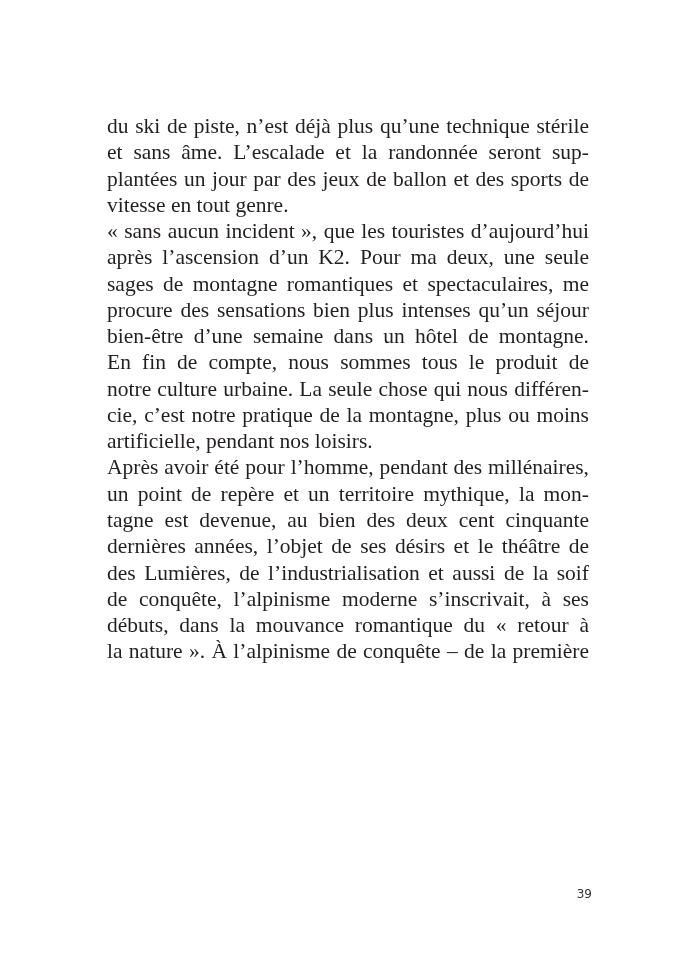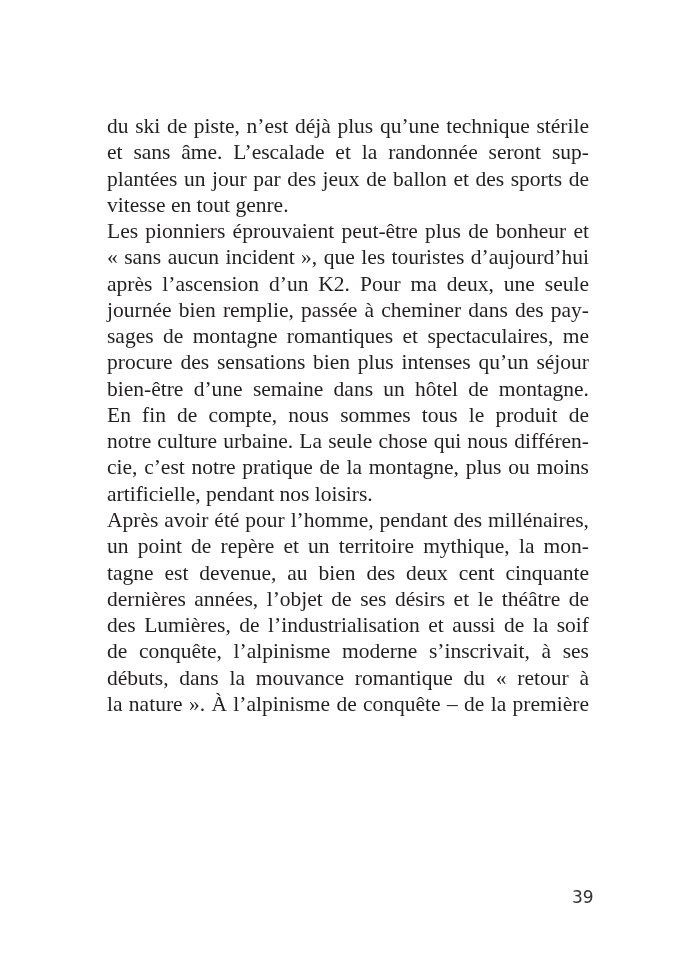--- a/index.html
+++ b/index.html
@@ -40,41 +40,39 @@
     }
     .line.last {
       text-align-last: left;
     }
     .page-number {
       position: absolute;
       left: 572px;
       top: 887px;
       width: 20px;
       font-family: "DejaVu Sans", sans-serif;
-      font-size: 17px;
+      font-size: 12px;
       color: #333333;
-      text-align: center;
+      text-align: right;
     }
   </style>
 </head>
 <body>
 
 <div class="page">
   <div class="text-block">
     <div>
       <span class="line">du ski de piste, n’est déjà plus qu’une technique stérile</span>
       <span class="line">et sans âme. L’escalade et la randonnée seront sup-</span>
       <span class="line">plantées un jour par des jeux de ballon et des sports de</span>
       <span class="line last">vitesse en tout genre.</span>
     </div>
     <div>
-      <span class="line">Les pionniers éprouvaient peut-être plus de bonheur et</span>
       <span class="line">« sans aucun incident », que les touristes d’aujourd’hui</span>
       <span class="line">après l’ascension d’un K2. Pour ma deux, une seule</span>
-      <span class="line">journée bien remplie, passée à cheminer dans des pay-</span>
       <span class="line">sages de montagne romantiques et spectaculaires, me</span>
       <span class="line">procure des sensations bien plus intenses qu’un séjour</span>
       <span class="line">bien-être d’une semaine dans un hôtel de montagne.</span>
       <span class="line">En fin de compte, nous sommes tous le produit de</span>
       <span class="line">notre culture urbaine. La seule chose qui nous différen-</span>
       <span class="line">cie, c’est notre pratique de la montagne, plus ou moins</span>
       <span class="line last">artificielle, pendant nos loisirs.</span>
     </div>
     <div>
       <span class="line">Après avoir été pour l’homme, pendant des millénaires,</span>

